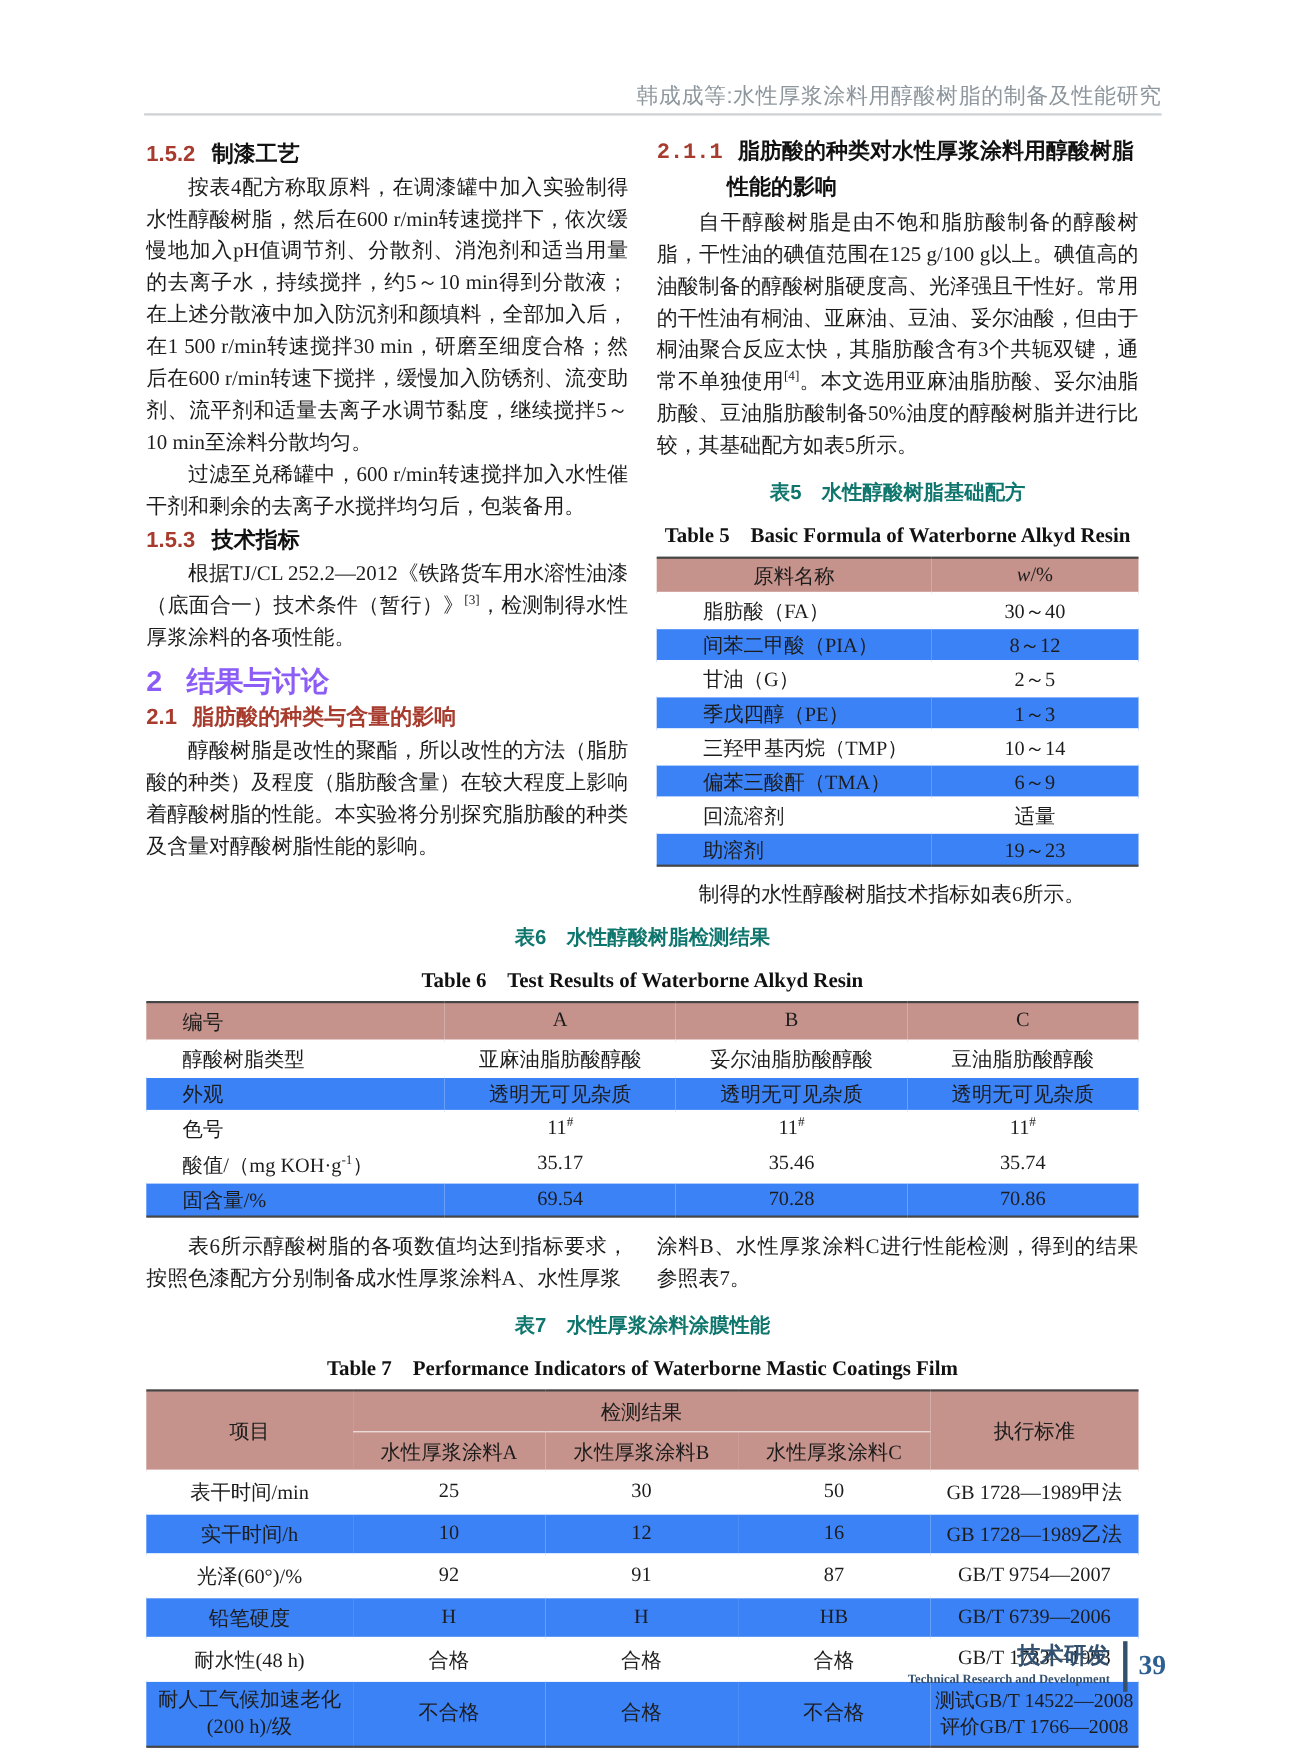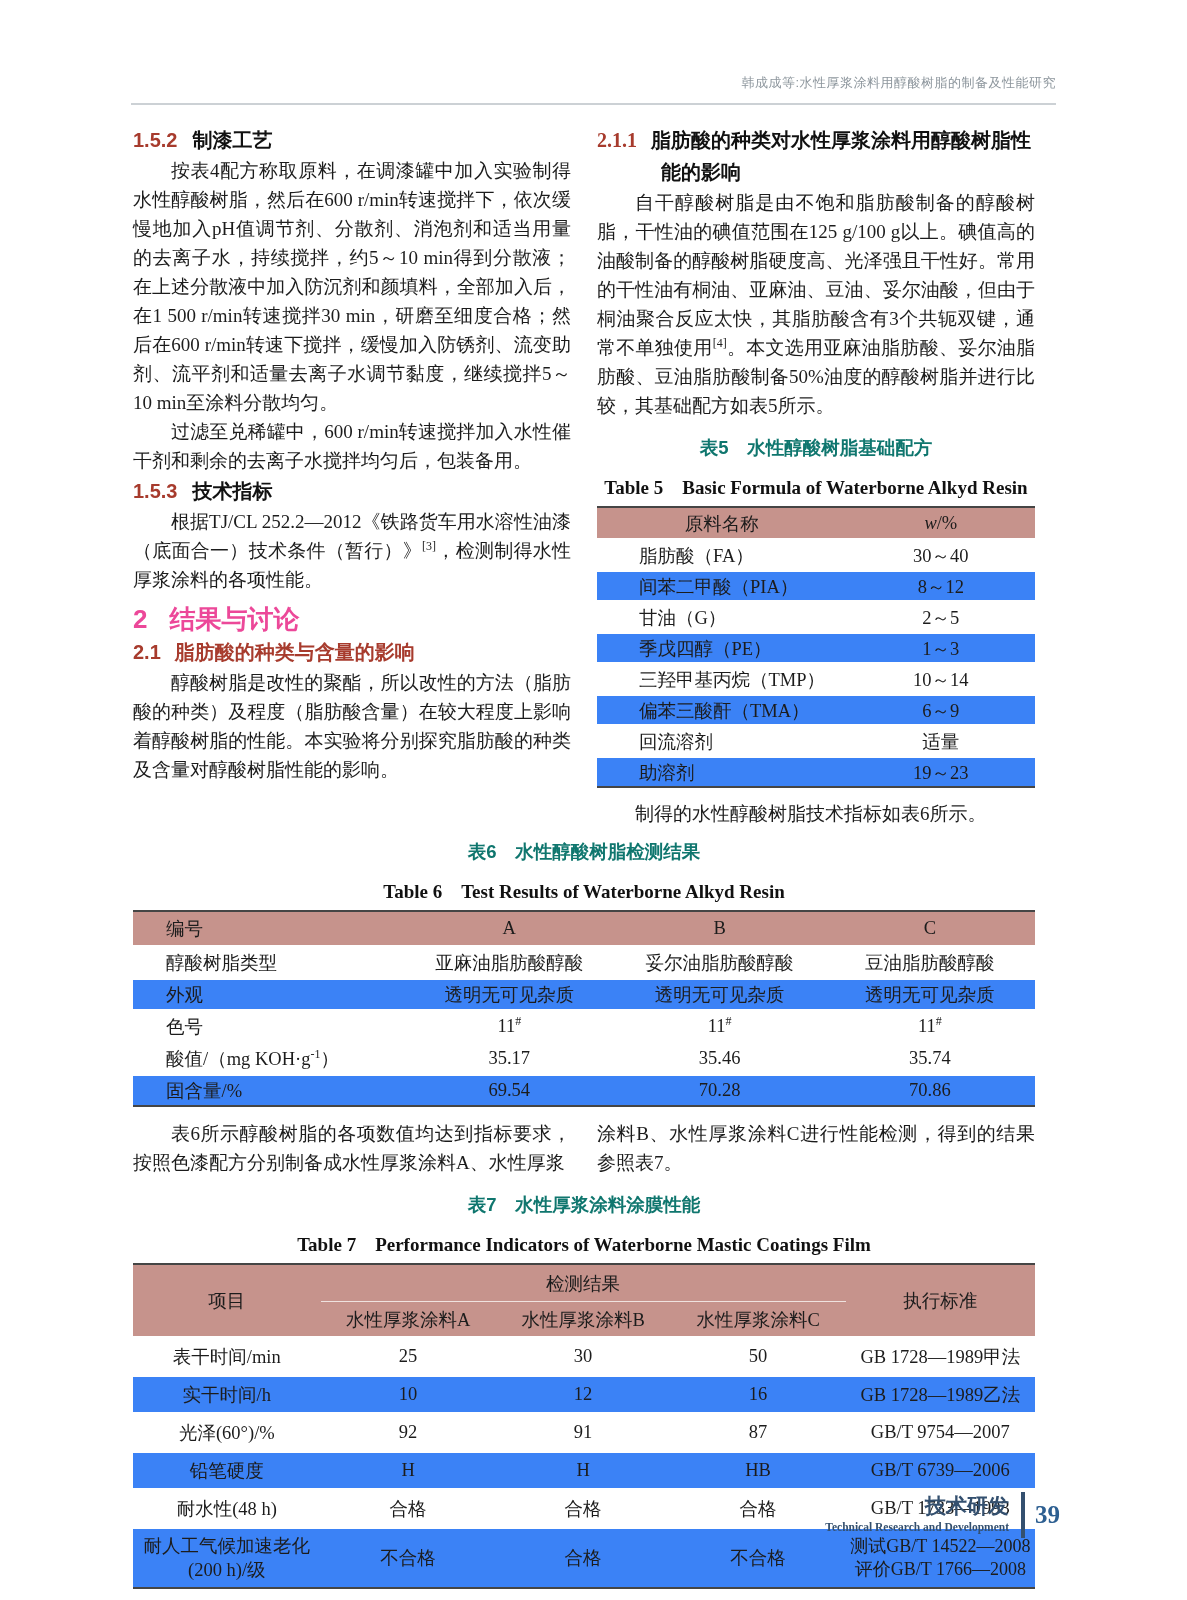--- a/index.html
+++ b/index.html
@@ -4,42 +4,42 @@
 <style>
   html,body { margin:0; padding:0; background:#ffffff; }
   .page {
     position:relative; width:1187px; height:1600px; margin:0 auto;
     background:#ffffff; overflow:hidden;
     font-family:"Liberation Serif","DejaVu Serif",serif; color:#1c1c1c;
   }
   
   .running-head {
     position:absolute; top:74px; left:131px; width:925px;
-    text-align:right; font-size:13px; letter-spacing:0.5px;
+    text-align:right; font-size:20px; letter-spacing:0.5px;
     color:#8d969d; font-family:"Liberation Sans","DejaVu Sans",sans-serif;
   }
   .head-rule { position:absolute; top:103px; left:131px; width:925px; height:2px; background:#ccd1d5; }
 
   .content { position:absolute; top:124px; left:133px; width:902px; }
   .columns { display:flex; gap:26px; }
   .col { width:438px; }
 
   .p { font-size:19px; line-height:29px; text-align:justify; text-indent:2em; margin:0; }
   .p sup, .cellsup { font-size:12px; vertical-align:super; line-height:0; }
 
   .h3 { font-family:"Liberation Sans","DejaVu Sans",sans-serif; font-weight:bold;
         font-size:20px; line-height:32px; margin:0; color:#111; }
   .h3 .num { color:#a73b2d; margin-right:15px; }
   .h2main { font-family:"Liberation Sans","DejaVu Sans",sans-serif; font-weight:bold;
-        font-size:26px; line-height:34px; margin:8px 0 2px 0; color:#ec4899; }
+        font-size:26px; line-height:34px; margin:8px 0 2px 0; color:#8b5cf6; }
   .h2main .num { margin-right:22px; }
   .h2sub { font-family:"Liberation Sans","DejaVu Sans",sans-serif; font-weight:bold;
         font-size:20px; line-height:28px; margin:0 0 2px 0; color:#a73b2d; }
   .h2sub .num { margin-right:14px; }
-  .h211 { font-family:Liberation Serif, serif; font-weight:bold;
+  .h211 { font-family:Liberation Mono, monospace; font-weight:bold;
         font-size:20px; line-height:32px; margin:0; color:#111;
         padding-left:64px; text-indent:-64px; }
   .h211 .num { color:#a73b2d; margin-right:14px; }
 
   .cap-zh { text-align:center; font-family:"Liberation Sans","DejaVu Sans",sans-serif;
         font-weight:bold; font-size:18.5px; line-height:23px; margin:16px; color:#0f766e; }
   .cap-en { text-align:center; font-weight:bold; font-size:19px; line-height:25px; margin:0 0 6px 0; color:#111; }
 
   table.tbl { width:100%; border-collapse:collapse; table-layout:fixed;
         border-top:2px solid #454545; border-bottom:2px solid #454545;

